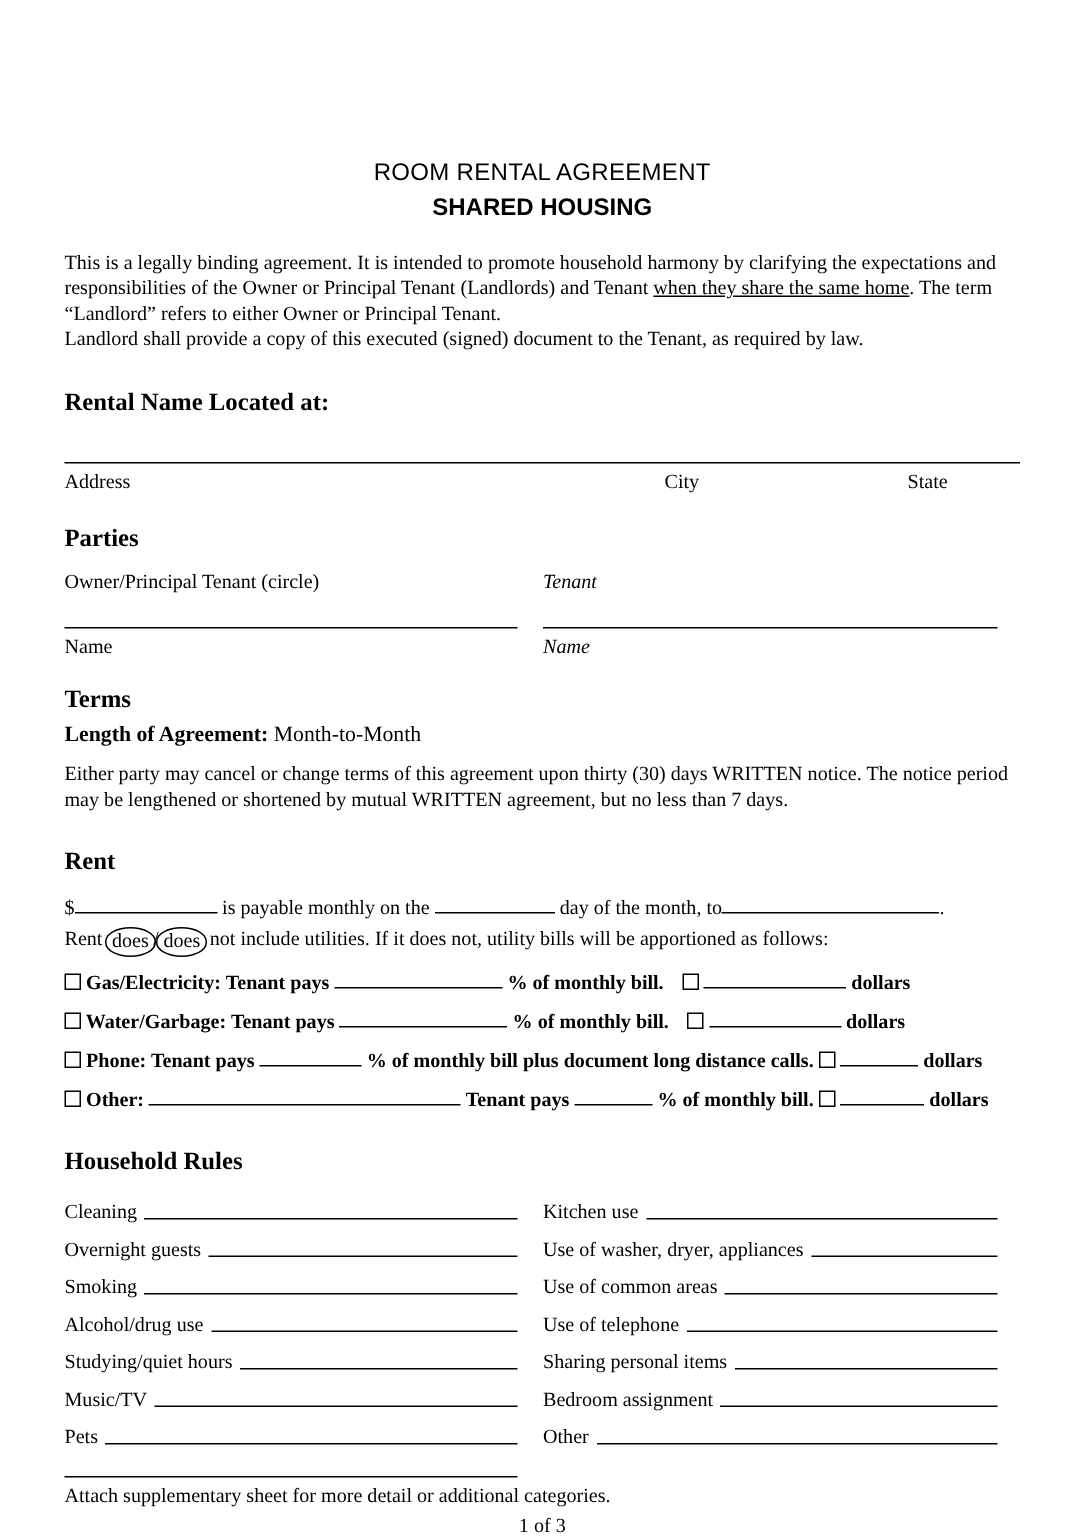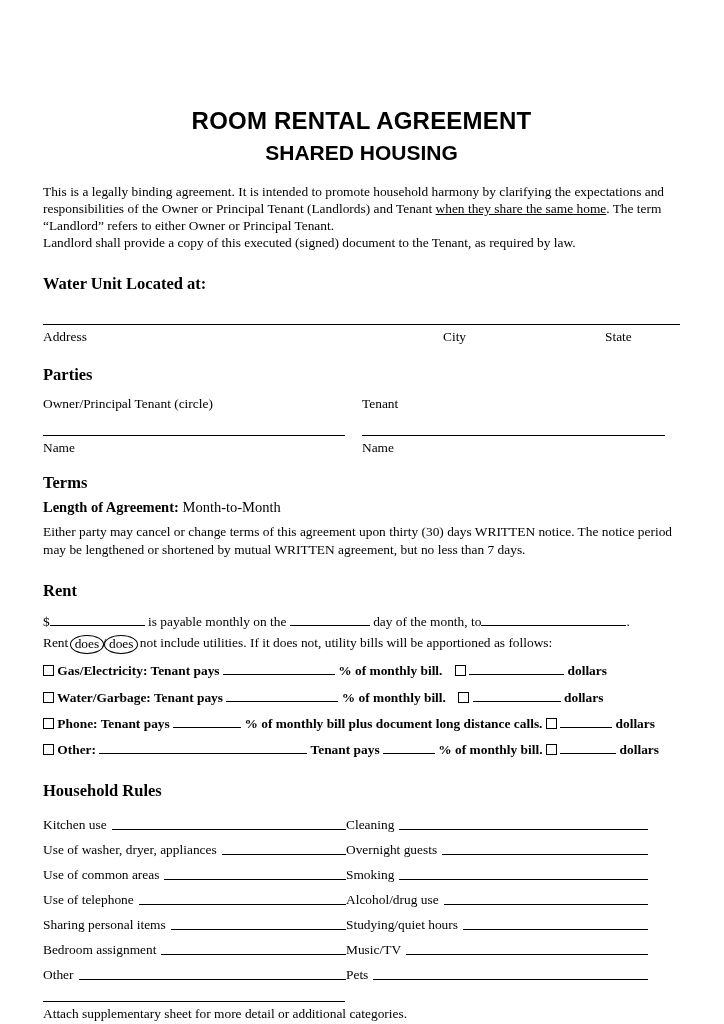--- a/index.html
+++ b/index.html
@@ -11,41 +11,41 @@
     background:#ffffff;
     color:#000;
     font-family:"Liberation Serif", serif;
     font-size:13.4px;
     line-height:1.28;
     padding:106px 44px 0 43px;
   }
   .center { text-align:center; }
   .title {
     font-family:"Liberation Sans", sans-serif;
-    font-weight:bold; font-size:24px; letter-spacing:.2px;
+    font-weight:normal; font-size:16px; letter-spacing:.2px;
   }
   .subtitle {
     font-family:"Liberation Sans", sans-serif;
-    font-weight:bold; font-size:21px; margin-top:3px; margin-bottom:8px;
+    font-weight:bold; font-size:16px; margin-top:3px; margin-bottom:8px;
   }
   .intro { margin-top:16px; }
   .u { text-decoration:underline; }
   h2.sec {
     font-size:16.5px; font-weight:bold; font-family:"Liberation Serif", serif;
   }
   .rental-heading { margin-top:22px; }
   .full-line { border-bottom:1.5px solid #000; height:1px; }
   .addr-line { margin-top:30px; }
   .addr-labels { position:relative; height:20px; margin-top:3px; }
   .addr-labels .city  { position:absolute; left:400px; top:0; }
   .addr-labels .state { position:absolute; left:562px; top:0; }
   .parties-heading { margin-top:16px; }
   .two-col { display:flex; }
   .two-col .colL { width:319px; flex:none; }
-  .two-col .colR { width:303px; flex:none; }
+  .two-col .colR { width:303px; flex:none;font-style:italic; }
   .party-labels { margin-top:10px; }
   .party-lines { margin-top:22px; }
   .party-lines .ln { border-bottom:1.5px solid #000; height:1px; }
   .party-lines .colL { width:302px; margin-right:17px; }
   .name-labels { margin-top:3px; }
   .terms-heading { margin-top:16px; }
   .length-line { margin-top:5px; font-size:14.5px; }
   .length-line .lab { font-weight:bold; }
   .terms-body { margin-top:7px; }
   .rent-heading { margin-top:22px; }
@@ -79,21 +79,21 @@
 <body>
 
 <div class="page">
 
   <div class="center title">ROOM RENTAL AGREEMENT</div>
   <div class="center subtitle">SHARED HOUSING</div>
 
   <div class="intro"><span>This is a legally binding agreement.  It is intended to promote household harmony by clarifying the expectations and responsibilities of the Owner or Principal Tenant (Landlords) and Tenant </span><span class="u">when they share the same home</span><span>.  The term “Landlord” refers to either Owner or Principal Tenant.</span></div>
   <div>Landlord shall provide a copy of this executed (signed) document to the Tenant, as required by law.</div>
 
-  <h2 class="sec rental-heading">Water Unit Located at:</h2>
+  <h2 class="sec rental-heading">Rental Name Located at:</h2>
   <div class="full-line addr-line"></div>
   <div class="addr-labels">
     <span class="addr">Address</span>
     <span class="city">City</span>
     <span class="state">State</span>
   </div>
 
   <h2 class="sec parties-heading">Parties</h2>
   <div class="two-col party-labels">
     <div class="colL">Owner/Principal Tenant (circle)</div>
@@ -165,20 +165,50 @@
     <span>Tenant pays</span>
     <span class="blank" style="width:52px"></span>
     <span>% of monthly bill.</span>
     <span class="cb"></span>
     <span class="blank" style="width:56px"></span>
     <span>dollars</span>
   </div>
 
   <h2 class="sec hh-heading">Household Rules</h2>
   <div class="hh-grid">
+    <div class="hh-col hh-colL">
+      <div class="hr-row">
+          <span class="hr-label">Cleaning</span>
+          <span class="hr-fill"></span>
+        </div>
+      <div class="hr-row">
+          <span class="hr-label">Overnight guests</span>
+          <span class="hr-fill"></span>
+        </div>
+      <div class="hr-row">
+          <span class="hr-label">Smoking</span>
+          <span class="hr-fill"></span>
+        </div>
+      <div class="hr-row">
+          <span class="hr-label">Alcohol/drug use</span>
+          <span class="hr-fill"></span>
+        </div>
+      <div class="hr-row">
+          <span class="hr-label">Studying/quiet hours</span>
+          <span class="hr-fill"></span>
+        </div>
+      <div class="hr-row">
+          <span class="hr-label">Music/TV</span>
+          <span class="hr-fill"></span>
+        </div>
+      <div class="hr-row">
+          <span class="hr-label">Pets</span>
+          <span class="hr-fill"></span>
+        </div>
+    </div>
     <div class="hh-col hh-colR">
       <div class="hr-row">
           <span class="hr-label">Kitchen use</span>
           <span class="hr-fill"></span>
         </div>
       <div class="hr-row">
           <span class="hr-label">Use of washer, dryer, appliances</span>
           <span class="hr-fill"></span>
         </div>
       <div class="hr-row">
@@ -192,50 +222,20 @@
       <div class="hr-row">
           <span class="hr-label">Sharing personal items</span>
           <span class="hr-fill"></span>
         </div>
       <div class="hr-row">
           <span class="hr-label">Bedroom assignment</span>
           <span class="hr-fill"></span>
         </div>
       <div class="hr-row">
           <span class="hr-label">Other</span>
-          <span class="hr-fill"></span>
-        </div>
-    </div>
-    <div class="hh-col hh-colL">
-      <div class="hr-row">
-          <span class="hr-label">Cleaning</span>
-          <span class="hr-fill"></span>
-        </div>
-      <div class="hr-row">
-          <span class="hr-label">Overnight guests</span>
-          <span class="hr-fill"></span>
-        </div>
-      <div class="hr-row">
-          <span class="hr-label">Smoking</span>
-          <span class="hr-fill"></span>
-        </div>
-      <div class="hr-row">
-          <span class="hr-label">Alcohol/drug use</span>
-          <span class="hr-fill"></span>
-        </div>
-      <div class="hr-row">
-          <span class="hr-label">Studying/quiet hours</span>
-          <span class="hr-fill"></span>
-        </div>
-      <div class="hr-row">
-          <span class="hr-label">Music/TV</span>
-          <span class="hr-fill"></span>
-        </div>
-      <div class="hr-row">
-          <span class="hr-label">Pets</span>
           <span class="hr-fill"></span>
         </div>
     </div>
   </div>
 
   <div class="extra-line"></div>
   <div class="attach-note">Attach supplementary sheet for more detail or additional categories.</div>
   <div class="page-num">1 of 3</div>
 
 </div>

